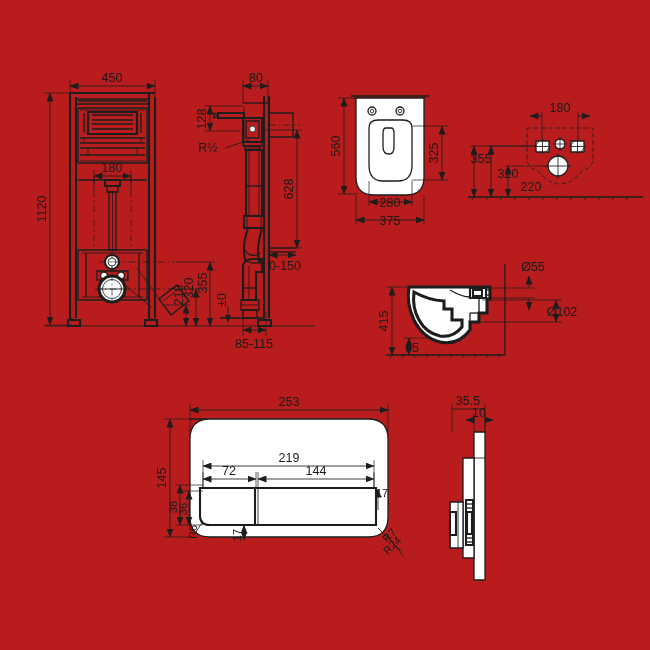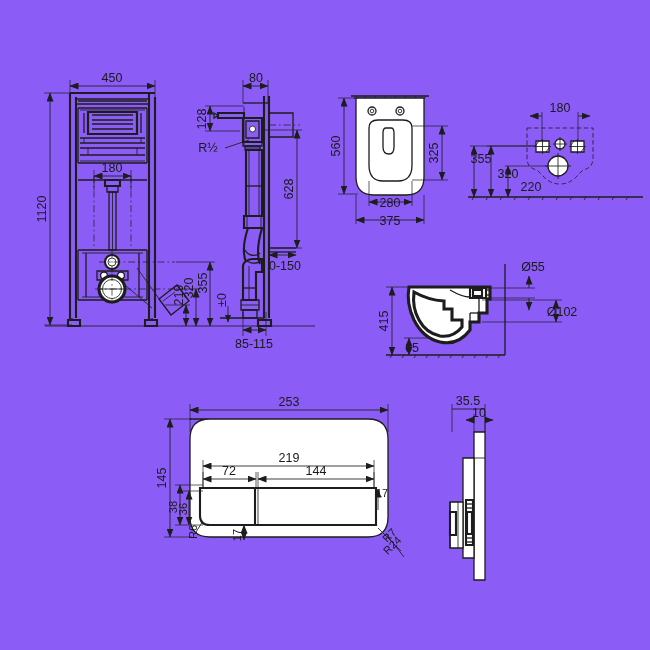--- a/index.html
+++ b/index.html
@@ -1,18 +1,18 @@
 <!DOCTYPE html>
 <html><head>
 <meta charset="utf-8">
 <style>
   html,body{margin:0;padding:0;background:#ffffff;}
   body{width:650px;height:650px;overflow:hidden;
        font-family:"Liberation Sans","DejaVu Sans",sans-serif;}
-  #sheet{position:relative;width:650px;height:650px;background:#8b5cf6;}
+  #sheet{position:relative;width:650px;height:650px;background:#b91c1c;}
   svg{display:block;}
   text{font-family:"Liberation Sans","DejaVu Sans",sans-serif;fill:#1a1a1a;}
   .dimtxt{font-size:12.5px;}
   .dimtxt-s{font-size:11px;}
   .ln{stroke:#1d1d1d;fill:none;}
   .thin{stroke-width:0.85;}
   .med{stroke-width:1.3;}
   .thick{stroke-width:2.1;}
   .xthick{stroke-width:3.1;}
   .ext{stroke:#1d1d1d;stroke-width:0.7;fill:none;}

